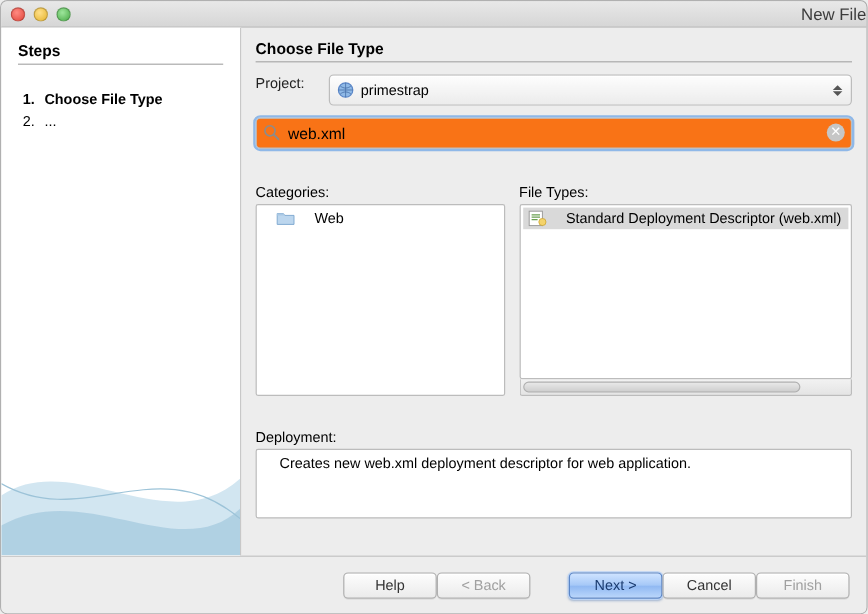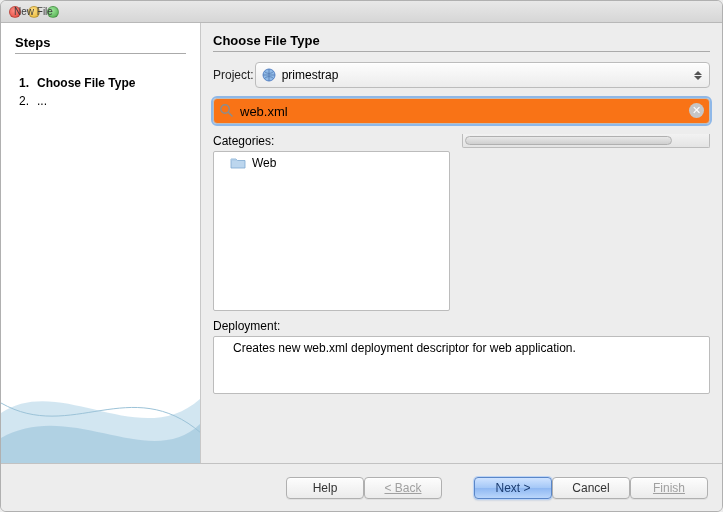--- a/index.html
+++ b/index.html
@@ -31,22 +31,22 @@
   .tl-btn {
     width: 12px; height: 12px; border-radius: 50%;
     border: 0.5px solid rgba(0,0,0,0.2);
   }
   .tl-close { background: radial-gradient(circle at 40% 35%, #ff8b82, #e2463b); }
   .tl-min   { background: radial-gradient(circle at 40% 35%, #ffe08a, #e6b42e); }
   .tl-zoom  { background: radial-gradient(circle at 40% 35%, #9fe79d, #4aaa47); }
   .titlebar-title {
     position: absolute;
     left: 13px; right: 0;
-    text-align: left;
-    font-size: 10px;
+    text-align: right;
+    font-size: 14px;
     color: #3c3c3c;
   }
   .content {
     flex: 1;
     display: flex;
     min-height: 0;
   }
   .sidebar {
     width: 200px;
     background: #fff;
@@ -91,22 +91,21 @@
   }
   .main h3 {
     font-size: 13px;
     font-weight: bold;
     border-bottom: 1px solid #aaa;
     padding-bottom: 3px;
     margin-bottom: 10px;
   }
   .row {
     display: flex;
-    align-items: center;
-    gap: 1px;
+    gap: 20px;
     margin-bottom: 10px;
   }
   .row label { color: #222; }
   .project-select {
     flex: 1;
     height: 22px;
     background: linear-gradient(#fdfdfd, #ececec);
     border: 1px solid #bcbcbc;
     border-radius: 4px;
     display: flex;
@@ -171,33 +170,34 @@
   }
   .lists {
     display: flex;
     gap: 12px;
     margin-bottom: 8px;
   }
   .list-col { flex: 1; display: flex; flex-direction: column; }
   .list-col.filetypes { flex: 1.05; }
   .list-label {
     margin-bottom: 3px;
+    margin-top: 19px;
   }
   .list-box {
     height: 160px;
     background: #fff;
     border: 1px solid #bcbcbc;
     border-radius: 2px;
     overflow: auto;
     padding: 2px;
   }
   .tree-item, .filetype-item {
     display: flex;
     align-items: center;
-    gap: 6px;
+    gap: 16px;
     padding: 2px 6px 2px 14px;
     white-space: nowrap;
   }
   .filetype-item { padding-left: 4px; }
   .filetype-item.selected {
     background: #d9d9d9;
   }
   .folder-icon, .file-icon {
     width: 16px; height: 14px;
     flex-shrink: 0;
@@ -245,21 +245,20 @@
     border-radius: 4px;
     border: 1px solid #b0b0b0;
     background: linear-gradient(#fdfdfd, #ebebeb);
     font-size: 12px;
     color: #333;
     box-shadow: inset 0 1px 0 #fff, 0 1px 0 rgba(0,0,0,0.05);
     cursor: default;
   }
   .btn[disabled] {
     color: #a0a0a0;
-    text-decoration: underline;
   }
   .btn.primary {
     border-color: #5a86c8;
     background: linear-gradient(#cfe3ff, #a5c8f7 49%, #8fb8f2 51%, #bad6fb);
     color: #1b3c70;
     box-shadow: 0 0 0 1px #bcd4f5, 0 1px 2px rgba(40,90,160,0.4);
     margin-left: 32px;
   }
 </style>
 </head>
@@ -337,20 +336,33 @@
               <svg width="16" height="14" viewBox="0 0 16 14">
                   <path d="M1 3 h5 l1.5 1.5 H15 V12 H1 Z" fill="#bcd6ee" stroke="#7ea8d0" stroke-width="0.8"></path>
                   <path d="M1 3 h5 l1.5 1.5 H1 Z" fill="#a9c8e4"></path>
                 </svg>
             </span>
             <span>Web</span>
           </div>
         </div>
       </div>
       <div class="list-col filetypes">
+        <div class="list-label">File Types:</div>
+        <div class="list-box filetypes-box" style="height:146px;overflow:hidden;">
+          <div class="filetype-item selected">
+            <span class="file-icon">
+              <svg width="16" height="14" viewBox="0 0 16 14">
+                  <rect x="1" y="1" width="11" height="12" fill="#fff" stroke="#9a9a9a" stroke-width="0.8"></rect>
+                  <path d="M3 4 h7 M3 6 h7 M3 8 h5" stroke="#6aa051" stroke-width="1"></path>
+                  <circle cx="12" cy="10" r="3" fill="#f4d36b" stroke="#caa225" stroke-width="0.6"></circle>
+                </svg>
+            </span>
+            <span>Standard Deployment Descriptor (web.xml)</span>
+          </div>
+        </div>
         <div class="hscroll-track">
           <div class="hscroll-thumb"></div>
         </div>
       </div>
     </div>
 
     <div class="list-label">Deployment:</div>
     <div class="desc-box">Creates new web.xml deployment descriptor for web application.</div>
   </div>
 

